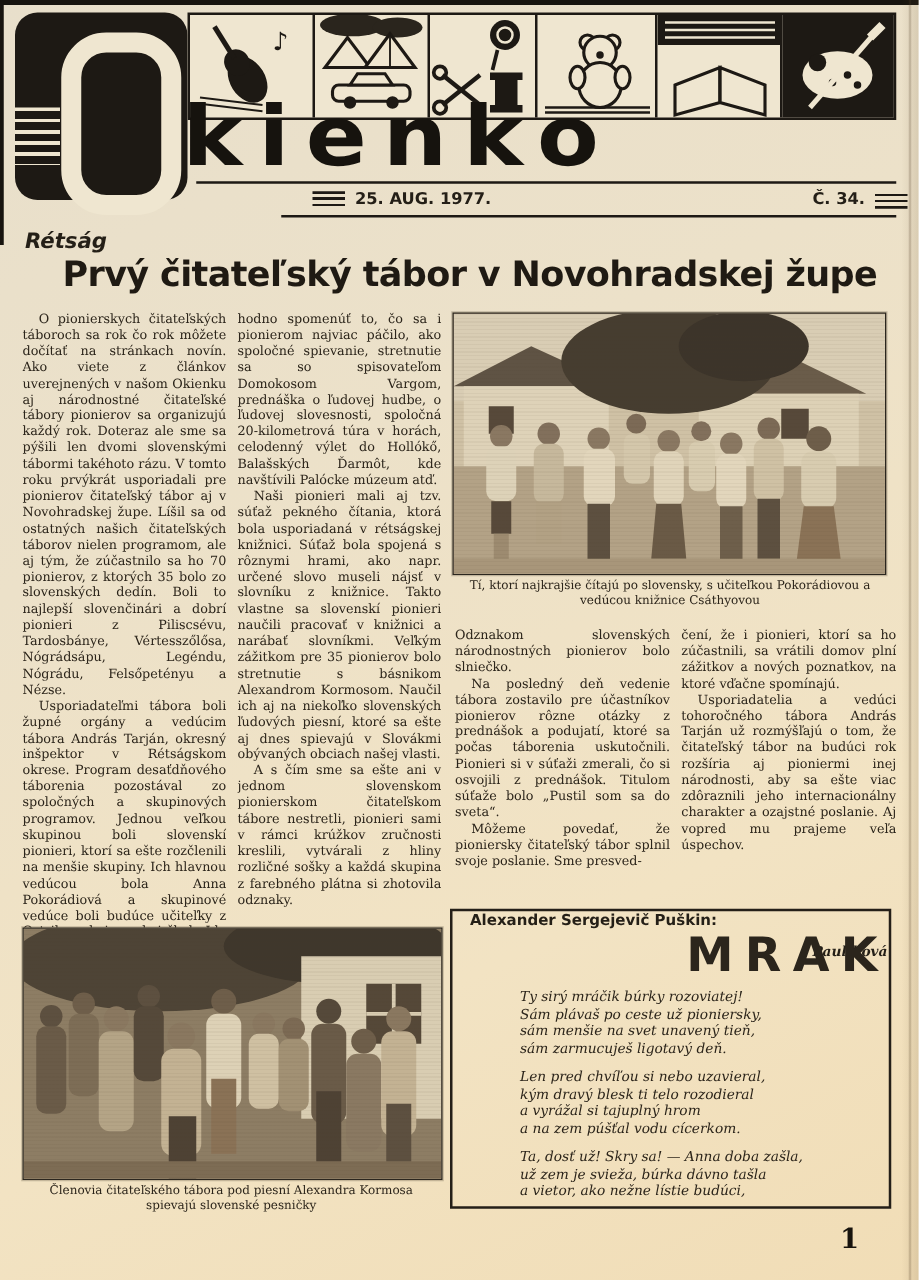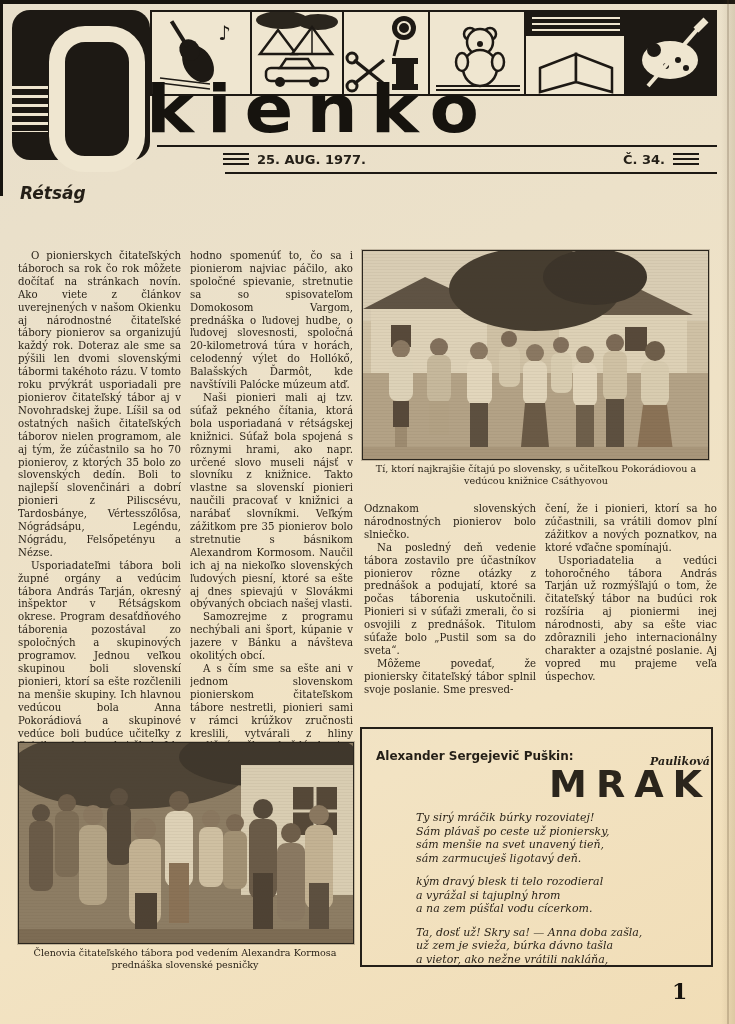--- a/index.html
+++ b/index.html
@@ -21,25 +21,25 @@
   .strip{position:absolute;left:150px;top:10px;width:567px;height:86px;display:flex;
     border:2px solid #1d1914;box-sizing:border-box;background:#efe6d0;}
   .cell{position:relative;height:100%;box-sizing:border-box;border-right:2px solid #1d1914;overflow:hidden;}
   .cell:last-child{border-right:none;}
   .cell.dark{background:#1d1914;}
   .kienko{position:absolute;left:146px;top:76px;width:500px;font-family:"DejaVu Sans",sans-serif;
     font-weight:900;font-size:72px;line-height:1;letter-spacing:13px;color:#16130e;
     transform:scaleY(.92);transform-origin:top left;}
   .rule1{position:absolute;left:157px;top:145px;width:560px;height:2px;background:#1d1914;}
   .rule2{position:absolute;left:225px;top:172px;width:492px;height:2px;background:#1d1914;}
-  .dateline{position:absolute;left:215px;top:149px;width:492px;height:20px;
+  .dateline{position:absolute;left:242px;top:149px;width:492px;height:20px;
     font-family:"DejaVu Sans",sans-serif;font-weight:bold;font-size:13px;display:flex;align-items:center;}
   .lines-glyph{width:26px;height:12px;margin:0 8px;
     background:repeating-linear-gradient(to bottom,#1d1914 0 2px,transparent 2px 5px);}
-  .issue-wrap{margin-left:auto;display:flex;align-items:center;}
+  .issue-wrap{margin-left:auto;display:flex;align-items:flex-end;}
 
   
   .kicker{position:absolute;left:20px;top:183px;font-family:"DejaVu Sans",sans-serif;
     font-weight:bold;font-style:italic;font-size:17px;}
   .headline{position:absolute;left:50px;top:203px;width:670px;font-family:"DejaVu Sans",sans-serif;
     font-weight:bold;font-size:28px;letter-spacing:-0.5px;color:#1f1a13;}
 
   
   .col{position:absolute;font-size:10.2px;line-height:12.9px;text-align:justify;
     overflow:hidden;color:#2b241a;}
@@ -61,21 +61,21 @@
   .halftone{position:absolute;inset:0;
     background:repeating-linear-gradient(0deg,rgba(70,55,35,.05) 0 1px,transparent 1px 3px);}
   .caption{position:absolute;text-align:center;font-family:"DejaVu Serif",serif;
     font-weight:normal;font-size:9.6px;line-height:12px;color:#2b241a;}
   .caption-top{left:366px;top:463px;width:340px;}
   .caption-bottom{left:20px;top:947px;width:330px;}
 
   
   .poembox{position:absolute;left:360px;top:727px;width:353px;height:240px;
     border:2px solid #241f18;box-sizing:border-box;overflow:hidden;}
-  .poem-author{margin:20px 0 0 14px;font-family:"DejaVu Sans",sans-serif;font-weight:bold;font-size:12px;}
+  .poem-author{margin:0 0 0 14px;font-family:"DejaVu Sans",sans-serif;font-weight:bold;font-size:12px;}
   .poem-title{text-align:right;margin-top:0;font-family:"DejaVu Sans",sans-serif;
     font-weight:900;font-size:38px;line-height:42px;letter-spacing:9px;color:#2b251c;}
   .poem{margin:6px 8px 0 54px;font-style:italic;font-size:11px;line-height:13.5px;color:#2b241a;}
   .poem-line:empty{height:10px;}
 
   .pagenum{position:absolute;left:672px;top:978px;font-weight:bold;font-size:22px;
     font-family:"DejaVu Serif",serif;color:#17130d;}
 </style>
 </head>
 <body>
@@ -180,29 +180,29 @@
     <span class="lines-glyph"></span>
     <span>25. AUG. 1977.</span>
     <span class="issue-wrap">
       <span>Č. 34.</span>
       <span class="lines-glyph"></span>
     </span>
   </div>
   <div class="rule2"></div>
 
   <div class="kicker">Rétság</div>
+  <div class="headline">Prvý čitateľský tábor v Novohradskej župe</div>
 
   <div class="col col1">
       <p class="para">O pionierskych čitateľských táboroch sa rok čo rok môžete dočítať na stránkach novín. Ako viete z článkov uverejnených v našom Okienku aj národnostné čitateľské tábory pionierov sa organizujú každý rok. Doteraz ale sme sa pýšili len dvomi slovenskými tábormi takéhoto rázu. V tomto roku prvýkrát usporiadali pre pionierov čitateľský tábor aj v Novohradskej župe. Líšil sa od ostatných našich čitateľských táborov nielen programom, ale aj tým, že zúčastnilo sa ho 70 pionierov, z ktorých 35 bolo zo slovenských dedín. Boli to najlepší slovenčinári a dobrí pionieri z Piliscsévu, Tardosbánye, Vértesszőlősa, Nógrádsápu, Legéndu, Nógrádu, Felsőpetényu a Nézse.</p>
       <p class="para">Usporiadateľmi tábora boli župné orgány a vedúcim tábora András Tarján, okresný inšpektor v Rétságskom okrese. Program desaťdňového táborenia pozostával zo spoločných a skupinových programov. Jednou veľkou skupinou boli slovenskí pionieri, ktorí sa ešte rozčlenili na menšie skupiny. Ich hlavnou vedúcou bola Anna Pokorádiová a skupinové vedúce boli budúce učiteľky z Ostrihomskej vysokej školy Ida Duszková a Alžbeta Biberová.</p>
     </div>
   <div class="col col2 cont">
       <p class="para">hodno spomenúť to, čo sa i pionierom najviac páčilo, ako spoločné spievanie, stretnutie sa so spisovateľom Domokosom Vargom, prednáška o ľudovej hudbe, o ľudovej slovesnosti, spoločná 20-kilometrová túra v horách, celodenný výlet do Hollókő, Balašských Ďarmôt, kde navštívili Palócke múzeum atď.</p>
       <p class="para">Naši pionieri mali aj tzv. súťaž pekného čítania, ktorá bola usporiadaná v rétságskej knižnici. Súťaž bola spojená s rôznymi hrami, ako napr. určené slovo museli nájsť v slovníku z knižnice. Takto vlastne sa slovenskí pionieri naučili pracovať v knižnici a narábať slovníkmi. Veľkým zážitkom pre 35 pionierov bolo stretnutie s básnikom Alexandrom Kormosom. Naučil ich aj na niekoľko slovenských ľudových piesní, ktoré sa ešte aj dnes spievajú v Slovákmi obývaných obciach našej vlasti.</p>
-      <p class="para">Samozrejme z programu nechýbali ani šport, kúpanie v jazere v Bánku a návšteva okolitých obcí.</p>
       <p class="para">A s čím sme sa ešte ani v jednom slovenskom pionierskom čitateľskom tábore nestretli, pionieri sami v rámci krúžkov zručnosti kreslili, vytvárali z hliny rozličné sošky a každá skupina z farebného plátna si zhotovila odznaky.</p>
     </div>
   <div class="col col3 cont">
       <p class="para">Odznakom slovenských národnostných pionierov bolo slniečko.</p>
       <p class="para">Na posledný deň vedenie tábora zostavilo pre účastníkov pionierov rôzne otázky z prednášok a podujatí, ktoré sa počas táborenia uskutočnili. Pionieri si v súťaži zmerali, čo si osvojili z prednášok. Titulom súťaže bolo „Pustil som sa do sveta“.</p>
       <p class="para">Môžeme povedať, že pioniersky čitateľský tábor splnil svoje poslanie. Sme presved-</p>
     </div>
   <div class="col col4 cont">
       <p class="para">čení, že i pionieri, ktorí sa ho zúčastnili, sa vrátili domov plní zážitkov a nových poznatkov, na ktoré vďačne spomínajú.</p>
       <p class="para">Usporiadatelia a vedúci tohoročného tábora András Tarján už rozmýšľajú o tom, že čitateľský tábor na budúci rok rozšíria aj pioniermi inej národnosti, aby sa ešte viac zdôraznili jeho internacionálny charakter a ozajstné poslanie. Aj vopred mu prajeme veľa úspechov.</p>
@@ -331,35 +331,36 @@
         <g>
             <circle cx="300" cy="72" r="10" fill="#8a7860"></circle>
             <rect x="286" y="82" width="28" height="84" rx="9" fill="#c3b293"></rect>
             <rect x="290" y="140" width="20" height="58" fill="#5d5040"></rect>
           </g>
       </g>
       <rect y="186" width="334" height="14" fill="#7d6c54"></rect>
     </svg>
     <div class="halftone"></div>
   </div>
-  <div class="caption caption-bottom">Členovia čitateľského tábora pod vedením Alexandra Kormosa prednáška slovenské pesničky</div>
+  <div class="caption caption-bottom">Členovia čitateľského tábora pod piesní Alexandra Kormosa spievajú slovenské pesničky</div>
 
   <div class="poembox">
     <div class="poem-author">Alexander Sergejevič Puškin:</div>
     <div class="poem-title">MRAK</div>
     <div class="poem">
         <div class="poem-line">Ty sirý mráčik búrky rozoviatej!</div>
         <div class="poem-line">Sám plávaš po ceste už pioniersky,</div>
         <div class="poem-line">sám menšie na svet unavený tieň,</div>
         <div class="poem-line">sám zarmucuješ ligotavý deň.</div>
         <div class="poem-line"></div>
+        <div class="poem-line">Len pred chvíľou si nebo uzavieral,</div>
         <div class="poem-line">kým dravý blesk ti telo rozodieral</div>
         <div class="poem-line">a vyrážal si tajuplný hrom</div>
         <div class="poem-line">a na zem púšťal vodu cícerkom.</div>
         <div class="poem-line"></div>
         <div class="poem-line">Ta, dosť už! Skry sa! — Anna doba zašla,</div>
         <div class="poem-line">už zem je svieža, búrka dávno tašla</div>
-        <div class="poem-line">a vietor, ako nežne vrátili nakláňa,</div>
+        <div class="poem-line">a vietor, ako nežne lístie budúci,</div>
       </div>
   </div>
 
   <div class="pagenum">1</div>
 </div>
 
 </body></html>

